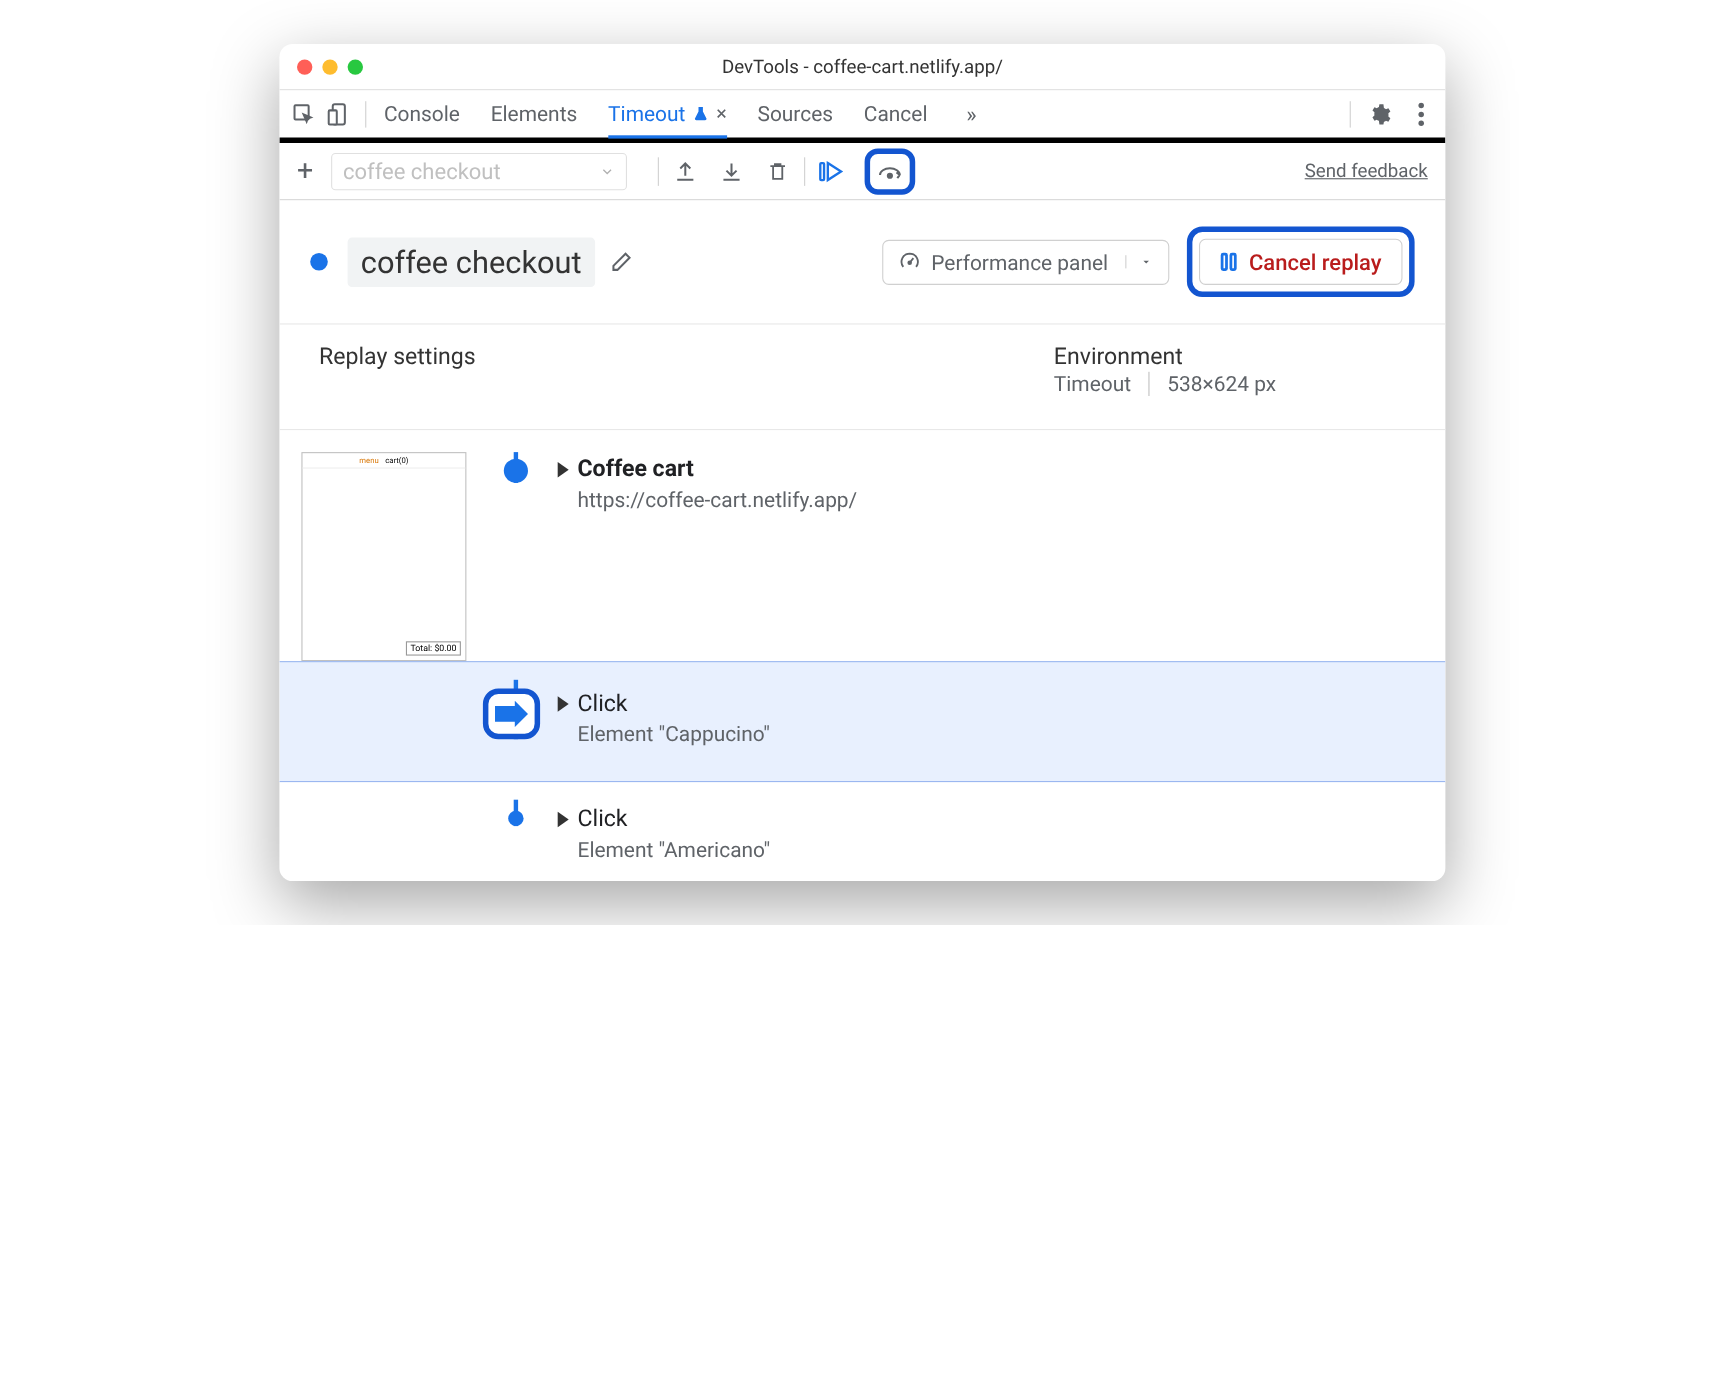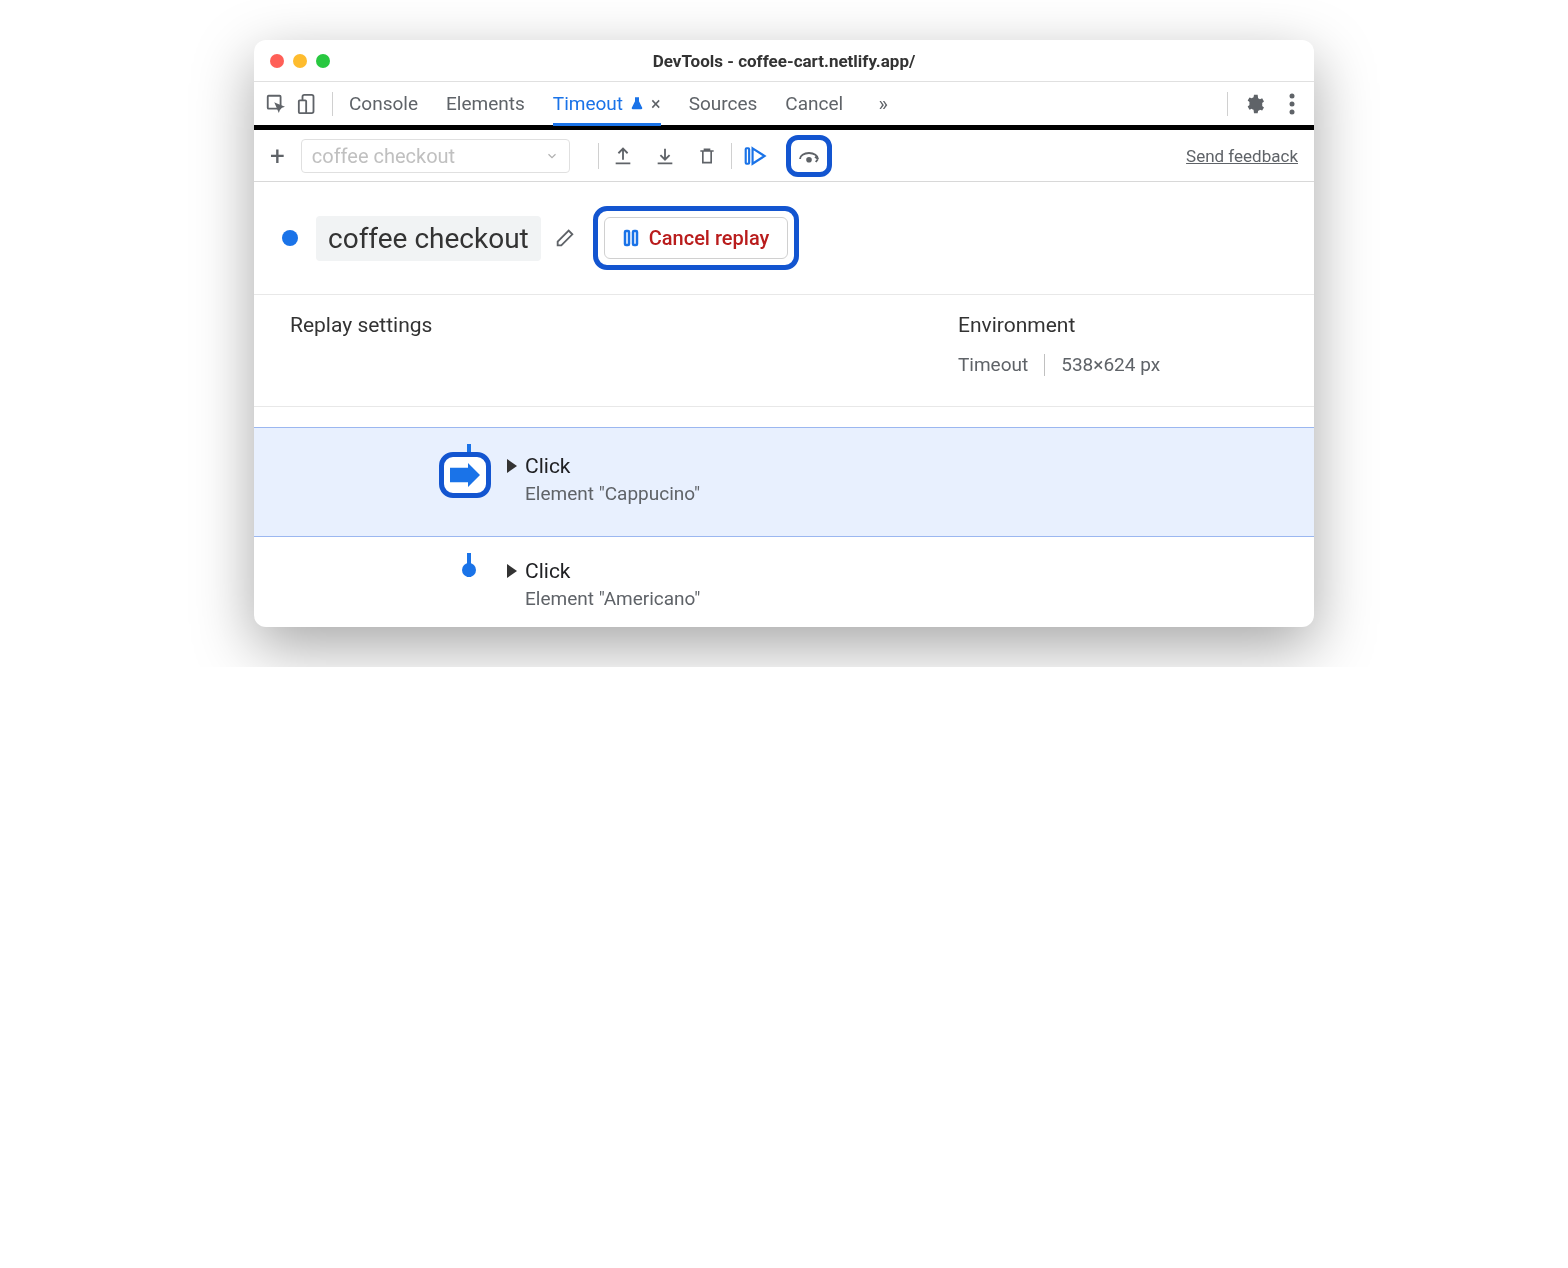--- a/index.html
+++ b/index.html
@@ -2,21 +2,21 @@
 <html><head>
 <meta charset="utf-8">
 <style>
 *{box-sizing:border-box;margin:0;padding:0;font-family:-apple-system,BlinkMacSystemFont,"Segoe UI",Roboto,sans-serif}
 body{background:#fff;display:flex;justify-content:center;align-items:flex-start;padding:40px}
 .window{width:1060px;background:#fff;border-radius:12px;box-shadow:0 20px 60px rgba(0,0,0,.35);overflow:hidden;position:relative}
 .titlebar{height:42px;display:flex;align-items:center;padding:0 16px;position:relative;border-bottom:1px solid #e0e0e0}
 .traffic{display:flex;gap:9px}
 .dot{width:14px;height:14px;border-radius:50%}
 .dot.r{background:#ff5f57}.dot.y{background:#febc2e}.dot.g{background:#28c840}
-.title{position:absolute;left:0;right:0;text-align:center;font-size:17px;font-weight:700;color:#333;pointer-events:none}
+.title{position:absolute;left:0;right:0;text-align:center;font-size:17px;font-weight:400;color:#333;pointer-events:none}
 .tabbar{display:flex;align-items:center;height:48px;padding:0 10px;border-bottom:5px solid #000000}
 .tool-left{display:flex;align-items:center;gap:8px;padding-right:12px;border-right:1px solid #d0d0d0;margin-right:16px}
 .tabs{display:flex;align-items:center;gap:28px;flex:1}
 .tab{font-size:19px;color:#5f6368;cursor:pointer;padding:10px 0;position:relative;display:flex;align-items:center;gap:6px}
 .tab.active{color:#1a73e8}
 .tab.active::after{content:"";position:absolute;bottom:-1px;left:0;right:0;height:3px;background:#1a73e8}
 .tool-right{display:flex;align-items:center;gap:14px;color:#5f6368}
 .ibtn{width:24px;height:24px;display:flex;align-items:center;justify-content:center;cursor:pointer;color:#5f6368}
 .toolbar2{display:flex;align-items:center;height:52px;padding:0 16px;border-bottom:1px solid #d8d8d8}
 .plus{font-size:26px;color:#5f6368;margin-right:16px;cursor:pointer}
@@ -29,21 +29,21 @@
 .header-row{display:flex;align-items:center;padding:24px 28px;border-bottom:1px solid #e8e8e8}
 .blue-dot{width:16px;height:16px;border-radius:50%;background:#1a73e8;margin-right:18px}
 .rec-name{font-size:28px;color:#333;background:#f1f3f4;padding:6px 12px;border-radius:4px;margin-right:12px}
 .perf-btn{margin-left:auto;display:flex;align-items:center;gap:10px;border:1px solid #d0d0d0;border-radius:6px;padding:8px 14px;color:#5f6368;font-size:19px;cursor:pointer}
 .perf-caret{border-left:1px solid #d0d0d0;padding-left:12px;margin-left:6px}
 .cancel-wrap{border:5px solid #1355d0;border-radius:14px;padding:6px;margin-left:16px}
 .cancel-btn{display:flex;align-items:center;gap:10px;border:1px solid #d0d0d0;border-radius:6px;padding:8px 18px;color:#b91c1c;font-size:20px;font-weight:500;cursor:pointer}
 .settings-row{display:flex;padding:18px 36px 30px;border-bottom:1px solid #e8e8e8}
 .settings-col{flex:1}
 .settings-col.r{flex:0 0 320px}
-.sh{font-size:21px;color:#333;margin-bottom:16px}
+.sh{font-size:21px;color:#333;margin-bottom:0}
 .sv{display:flex;align-items:center;gap:16px;font-size:19px;color:#5f6368}
 .sv .sep{width:1px;height:22px;background:#c0c0c0}
 .steps{padding:20px 20px 0 20px}
 .step-row{display:flex;align-items:flex-start;position:relative;min-height:80px}
 .thumb-col{width:165px;flex-shrink:0}
 .thumb{width:150px;height:190px;border:1px solid #c0c0c0;background:#fff;font-size:8px;position:relative}
 .thumb-top{height:14px;display:flex;align-items:center;justify-content:center;gap:6px;border-bottom:1px solid #eee}
 .thumb-top span{font-size:7px}
 .thumb-total{position:absolute;bottom:4px;right:4px;border:1px solid #999;padding:1px 3px;font-size:8px;background:#fff}
 .tl-col{width:60px;flex-shrink:0;position:relative;display:flex;justify-content:center}
@@ -170,20 +170,32 @@
   </div>
 
   <div class="header-row">
     <div class="blue-dot"></div>
     <div class="rec-name">coffee checkout</div>
     <div class="ibtn">
         <svg width="22" height="22" viewBox="0 0 24 24" fill="none" stroke="#5f6368" stroke-width="2">
           <path d="M4 20h4L20 8l-4-4L4 16v4z"></path>
         </svg>
       </div>
+    <div class="perf-btn">
+      <svg width="20" height="20" viewBox="0 0 24 24" fill="none" stroke="#5f6368" stroke-width="2">
+          <path d="M12 3a9 9 0 00-7 14.5M12 3a9 9 0 017 14.5M12 13l4-5"></path>
+          <circle cx="12" cy="13" r="1.5" fill="#5f6368"></circle>
+        </svg>
+      <span>Performance panel</span>
+      <span class="perf-caret">
+          <svg width="12" height="12" viewBox="0 0 24 24" fill="#5f6368">
+            <path d="M7 10l5 5 5-5z"></path>
+          </svg>
+        </span>
+    </div>
     <div class="cancel-wrap">
       <div class="cancel-btn">
         <svg width="16" height="18" viewBox="0 0 16 18" fill="none" stroke="#1a73e8" stroke-width="2.5">
             <rect x="2" y="2" width="4" height="14" rx="1"></rect>
             <rect x="10" y="2" width="4" height="14" rx="1"></rect>
           </svg>
         <span>Cancel replay</span>
       </div>
     </div>
   </div>
@@ -197,20 +209,42 @@
       <div class="sv">
         <span>Timeout</span>
         <span class="sep"></span>
         <span>538×624 px</span>
       </div>
     </div>
   </div>
 
   <div class="steps">
 
+    <div class="step-row" style="min-height:100px">
+      <div class="thumb-col">
+        <div class="thumb">
+          <div class="thumb-top">
+              <span style="color:#d97706">menu</span>
+              <span>cart(0)</span>
+            </div>
+          <div class="thumb-total">Total: $0.00</div>
+        </div>
+      </div>
+      <div class="tl-col">
+        <div class="tl-line"></div>
+        <div class="tl-node node-big"></div>
+      </div>
+      <div class="content-col">
+        <div class="step-line">
+          <div class="caret"></div>
+          <div class="st-title b">Coffee cart</div>
+        </div>
+        <div class="st-sub">https://coffee-cart.netlify.app/</div>
+      </div>
+    </div>
 
     <div class="step-row step-active" style="min-height:110px">
       <div class="thumb-col"></div>
       <div class="tl-col">
         <div class="tl-line"></div>
         <div class="tl-node">
           <div class="node-arrow-wrap">
               <div class="node-arrow"></div>
             </div>
         </div>

